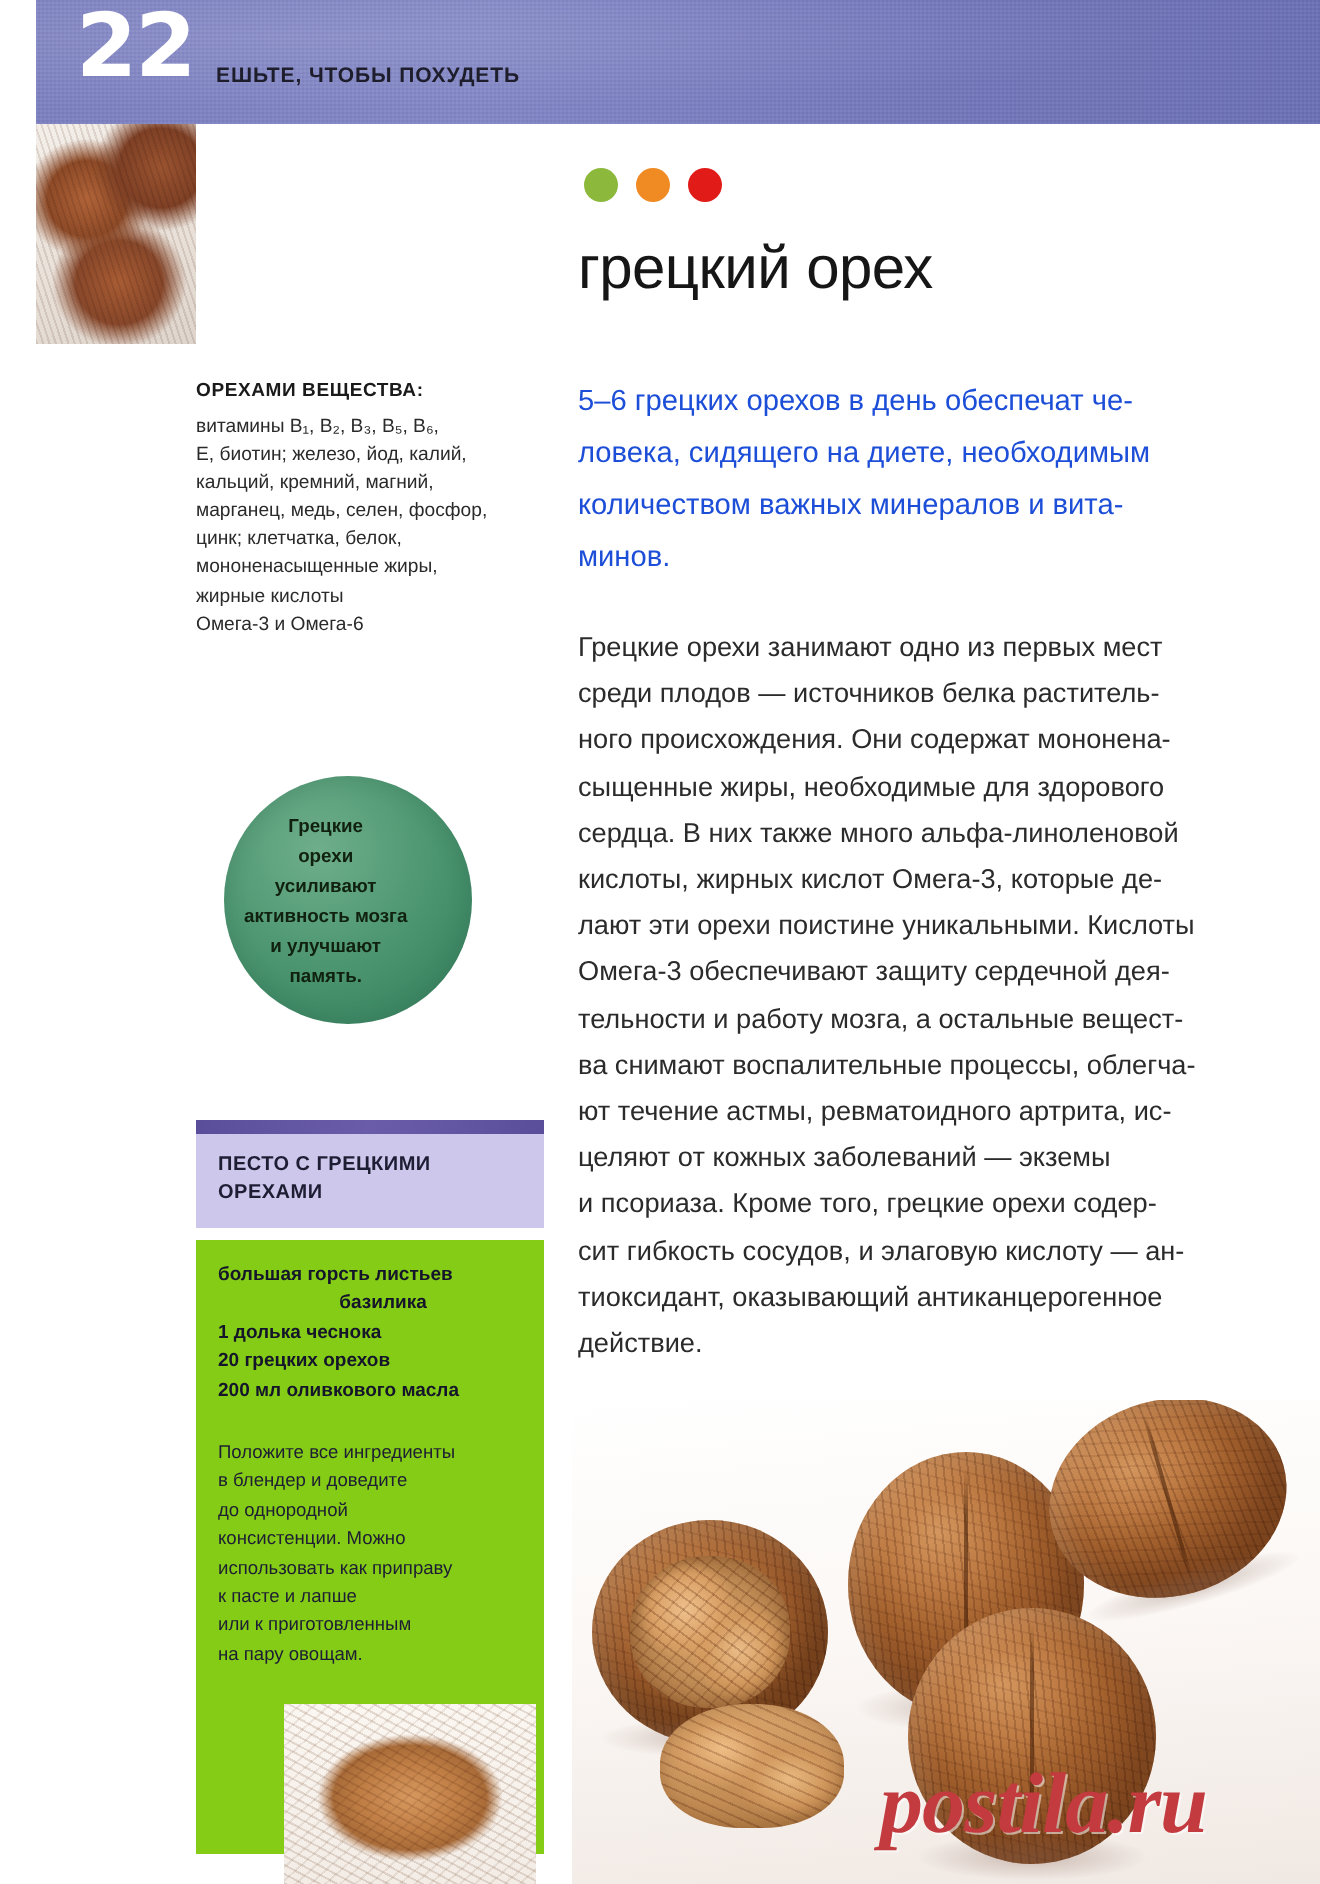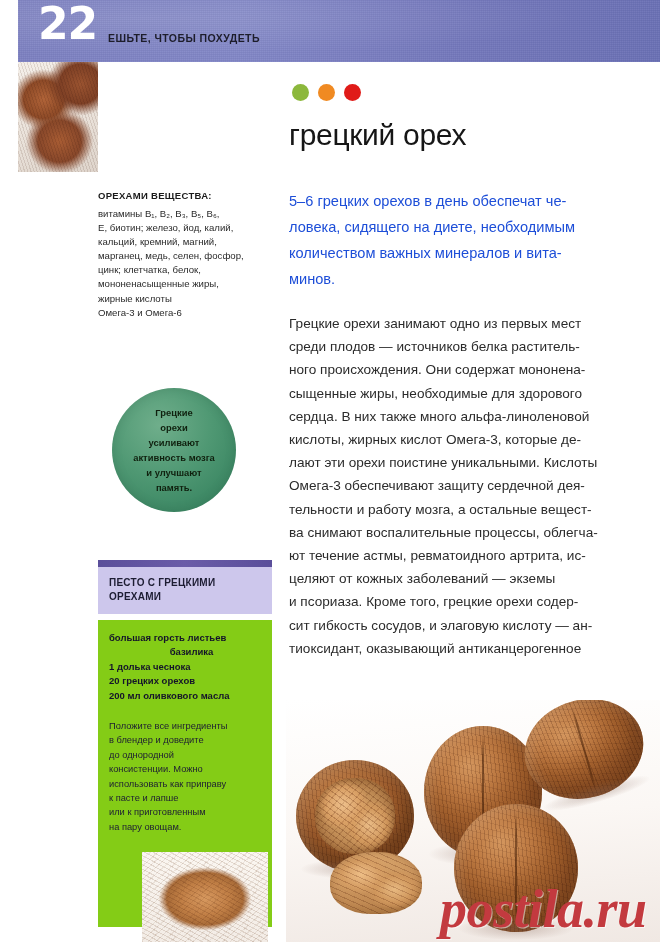--- a/index.html
+++ b/index.html
@@ -117,21 +117,21 @@
     position: absolute;
     left: 112px;
     top: 388px;
     width: 124px;
     height: 124px;
     border-radius: 50%;
     background:
       radial-gradient(circle at 38% 30%, #6fae8b 0%, #4f9873 45%, #3f8a66 72%, #357f5d 100%);
     display: flex;
     align-items: center;
-    justify-content: center;
+    justify-content: flex-start;
     text-align: center;
     box-shadow: inset 0 0 12px rgba(0,0,0,0.10);
   }
   .green-circle .gc-inner {
     font-size: 9.4px;
     font-weight: bold;
     line-height: 15px;
     color: #10210f;
     padding: 0 10px;
   }
@@ -360,21 +360,21 @@
   }
 
   
   .watermark {
     position: absolute;
     left: 440px;
     top: 878px;
     font-family: "Liberation Serif", serif;
     font-style: italic;
     font-weight: bold;
-    font-size: 54px;
+    font-size: 43px;
     color: #c33a3f;
     letter-spacing: -0.5px;
     text-shadow: 1px 1px 0 rgba(255,255,255,0.55);
     z-index: 30;
   }
 </style>
 </head>
 <body>
 
 <div id="page">
@@ -472,20 +472,21 @@
     <span class="ln">кислоты, жирных кислот Омега-3, которые де-</span>
     <span class="ln">лают эти орехи поистине уникальными. Кислоты</span>
     <span class="ln">Омега-3 обеспечивают защиту сердечной дея-</span>
     <span class="ln">тельности и работу мозга, а остальные вещест-</span>
     <span class="ln">ва снимают воспалительные процессы, облегча-</span>
     <span class="ln">ют течение астмы, ревматоидного артрита, ис-</span>
     <span class="ln">целяют от кожных заболеваний — экземы</span>
     <span class="ln">и псориаза. Кроме того, грецкие орехи содер-</span>
     <span class="ln">сит гибкость сосудов, и элаговую кислоту — ан-</span>
     <span class="ln">тиоксидант, оказывающий антиканцерогенное</span>
+    <span class="ln">действие.</span>
   </div>
 
   <div class="photo-bottom">
     <div class="bg"></div>
 
     <div class="nut nut-open" style="left:10px; top:60px; width:118px; height:112px;">
       <div class="shell"></div>
       <div class="grain"></div>
       <div class="kernel"></div>
       <div class="shadow"></div>

